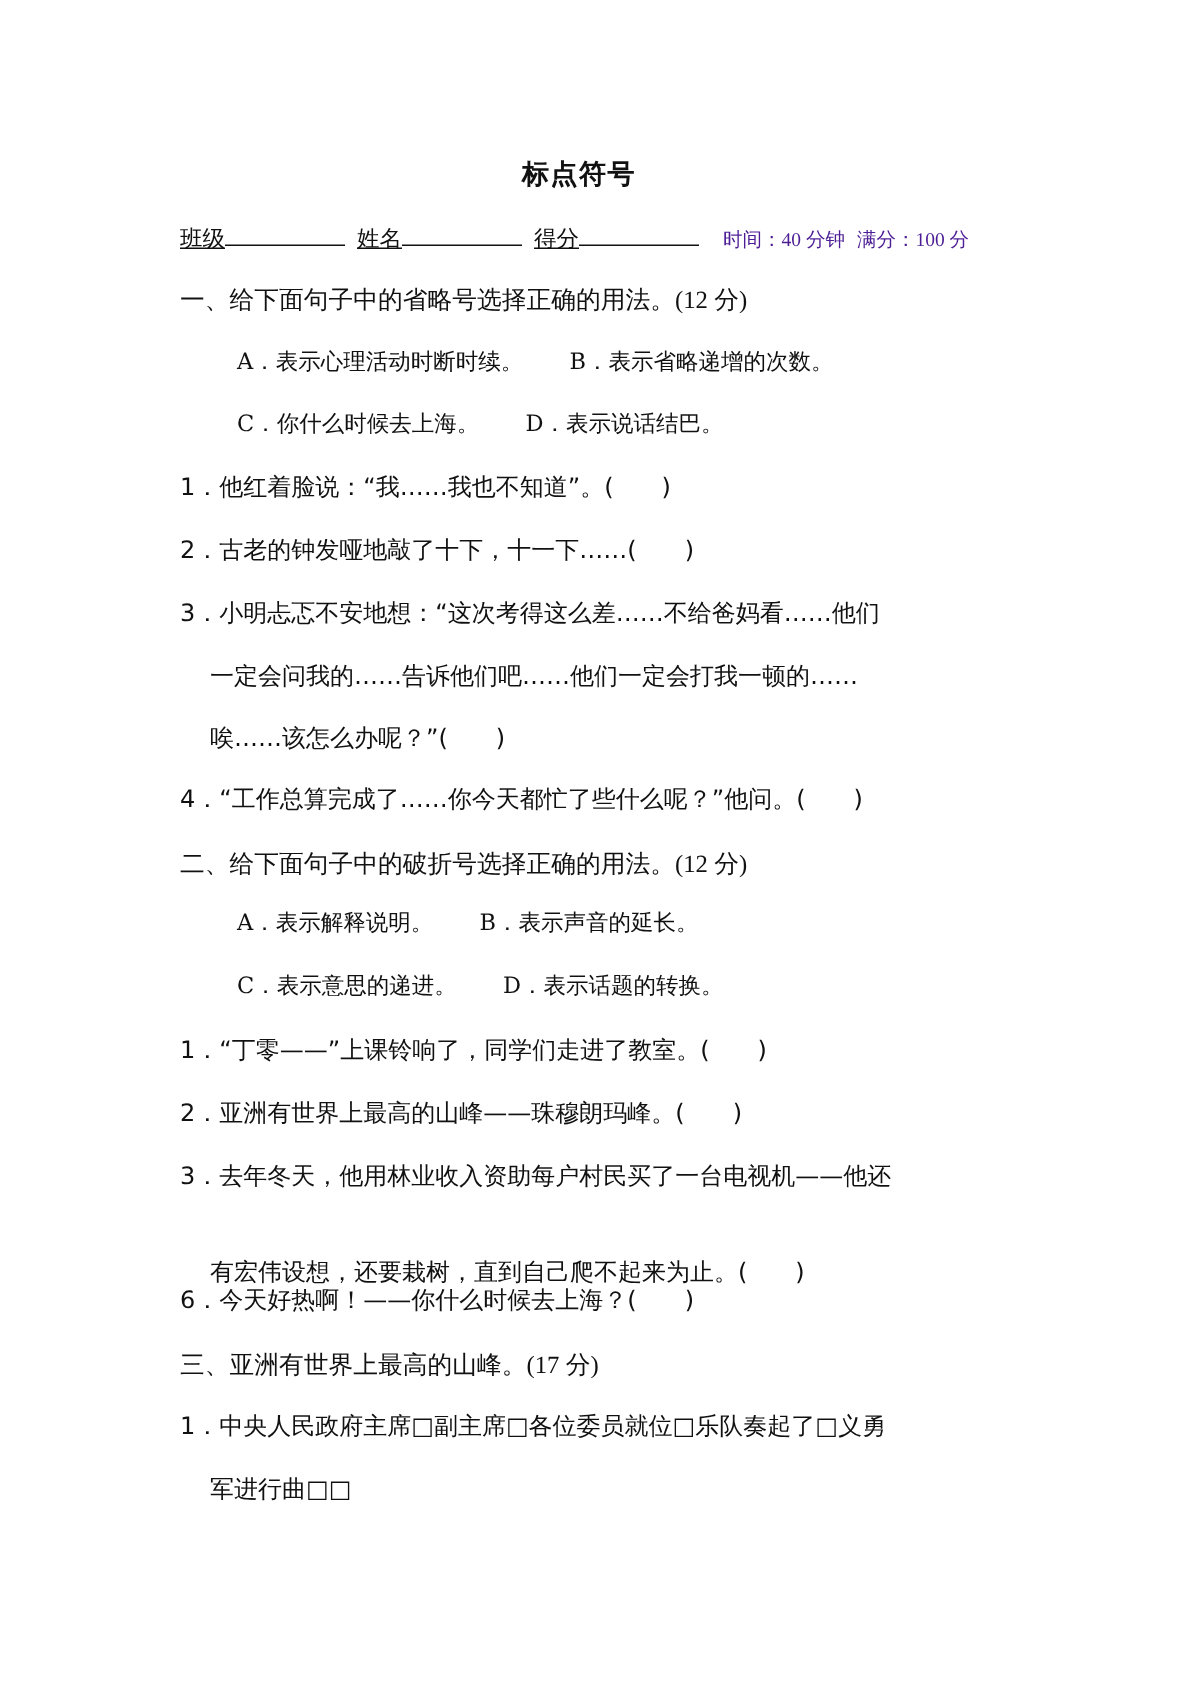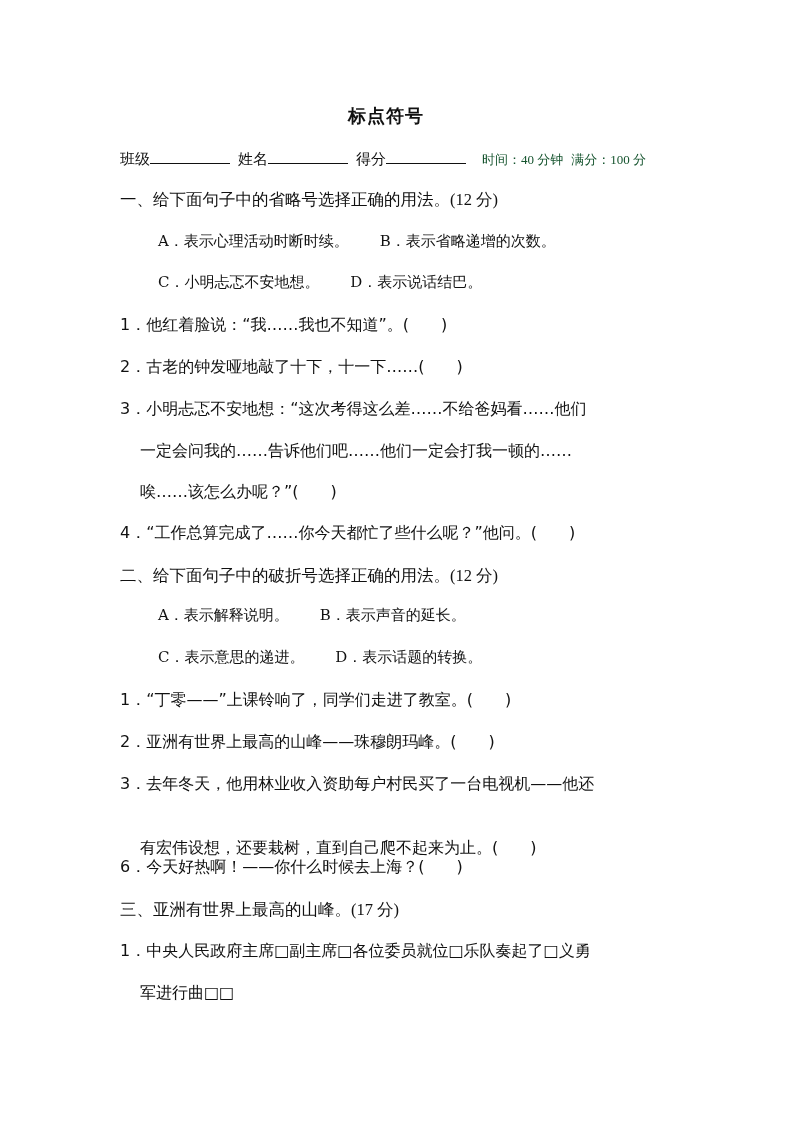--- a/index.html
+++ b/index.html
@@ -10,27 +10,27 @@
     }
     .page { position: absolute; left: 0; top: 0; width: 793px; height: 1122px; }
     .title {
       position: absolute; top: 104px; left: 0; width: 772px; text-align: center;
       font-size: 18px; font-weight: bold; letter-spacing: 1px;
     }
     .info-row {
       position: absolute; top: 149px; left: 120px; width: 560px;
       font-size: 15px; display: flex; align-items: baseline; white-space: nowrap;
     }
-    .info-label { margin-right: 0; }
+    .info-label { margin-right: 0; text-decoration: underline; }
     .blank {
       display: inline-block; width: 80px; border-bottom: 1px solid #111;
       height: 14px; margin-right: 8px; vertical-align: baseline;
     }
     .meta {
-      color: #14532d; font-size: 13px; font-family: "Liberation Serif", "DejaVu Serif", serif;
+      color: #4c1d95; font-size: 13px; font-family: "Liberation Serif", "DejaVu Serif", serif;
       margin-left: 8px;
     }
     .line {
       position: absolute; left: 120px; font-size: 16px; white-space: nowrap;
     }
     .section {
       font-size: 16.5px;
     }
     .section .pts { font-family: "Liberation Serif", "DejaVu Serif", serif; }
     .option {
@@ -59,21 +59,21 @@
   </div>
 
   <div class="line section" style="top:189px;">
     <span>一、给下面句子中的省略号选择正确的用法。</span><span class="pts">(12 分)</span>
   </div>
   <div class="line option" style="top:232px;">
     <span class="opt">A．表示心理活动时断时续。</span>
     <span class="opt">B．表示省略递增的次数。</span>
   </div>
   <div class="line option" style="top:273px;">
-    <span class="opt">C．小明忐忑不安地想。</span>
+    <span class="opt">C．你什么时候去上海。</span>
     <span class="opt">D．表示说话结巴。</span>
   </div>
   <div class="line" style="top:315px;">1．他红着脸说：“我……我也不知道”。(　　)</div>
   <div class="line" style="top:357px;">2．古老的钟发哑地敲了十下，十一下……(　　)</div>
   <div class="line" style="top:399px;">3．小明忐忑不安地想：“这次考得这么差……不给爸妈看……他们</div>
   <div class="line indent" style="top:482px;">唉……该怎么办呢？”(　　)</div>
   <div class="line indent" style="top:441px;">一定会问我的……告诉他们吧……他们一定会打我一顿的……</div>
   <div class="line" style="top:523px;">4．“工作总算完成了……你今天都忙了些什么呢？”他问。(　　)</div>
 
   <div class="line section" style="top:565px;">

